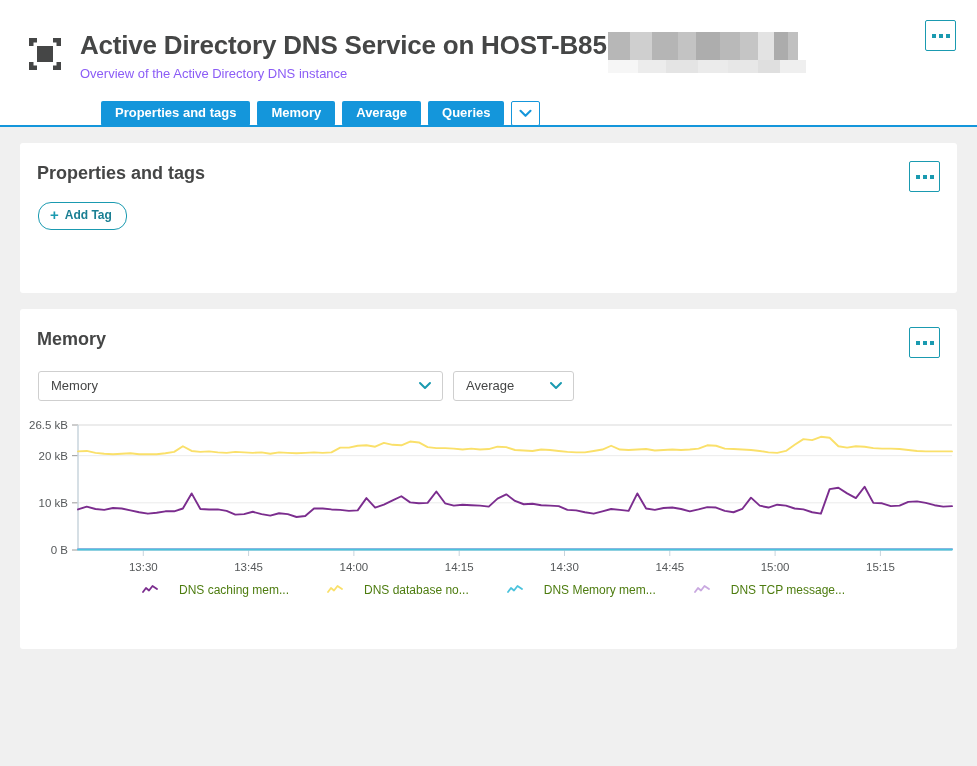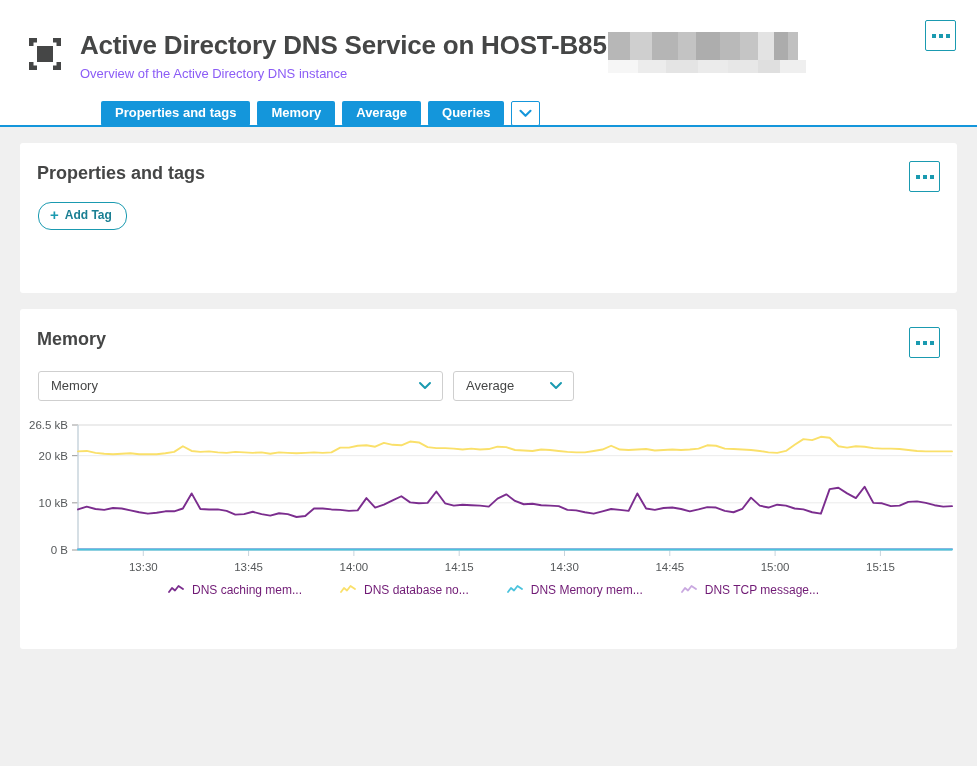--- a/index.html
+++ b/index.html
@@ -225,23 +225,23 @@
   .legend {
     display: flex;
     justify-content: center;
     gap: 38px;
     margin-top: 8px;
     padding-left: 10px;
   }
   .legend-item {
     display: flex;
     align-items: center;
-    gap: 8px;
+    gap: 21px;
     font-size: 12px;
-    color: #701a75;
+    color: #4d7c0f;
     cursor: pointer;
   }
   .legend-item svg { display: block; }
 </style>
 </head>
 <body>
 
 <div class="page">
 
   <div class="header">

